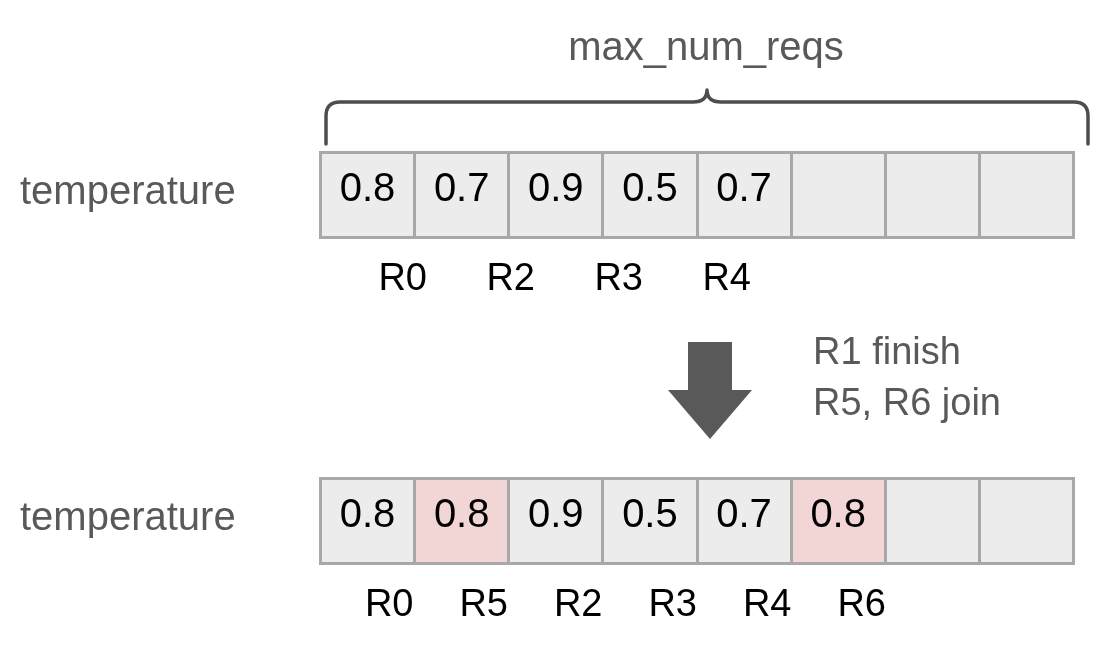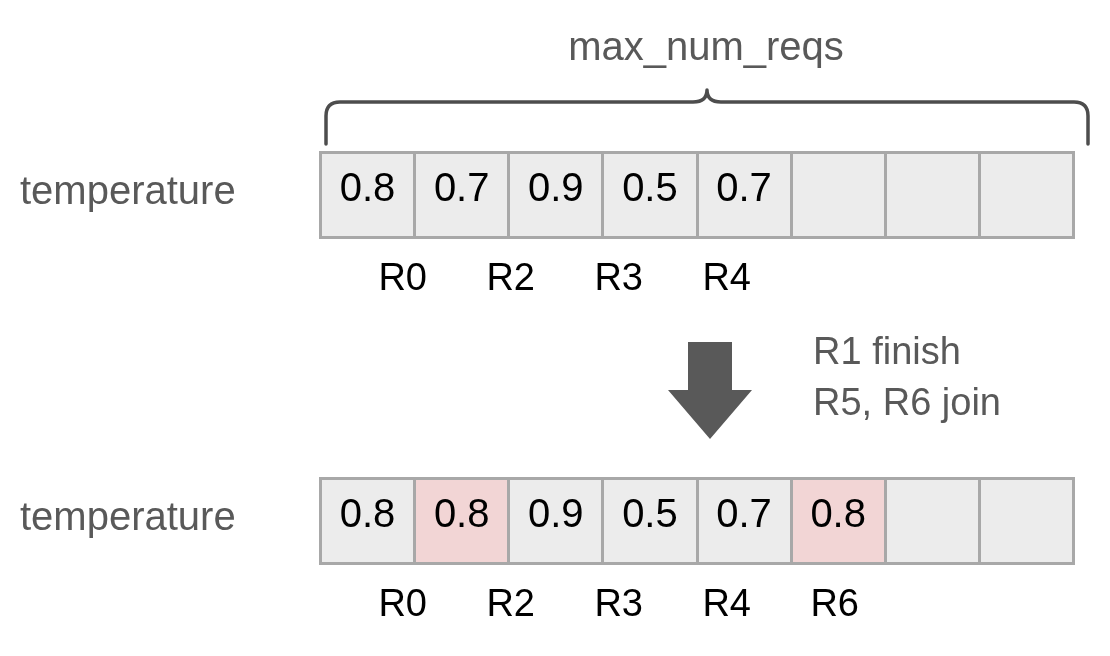--- a/index.html
+++ b/index.html
@@ -183,20 +183,21 @@
       <div class="cell">0.9</div>
       <div class="cell">0.5</div>
       <div class="cell">0.7</div>
       <div class="cell highlight">0.8</div>
       <div class="cell empty"></div>
       <div class="cell empty"></div>
     </div>
 
   <div class="rid-row bottom" id="rids-after">
       <div class="rid">R0</div>
+      <div class="rid">R5</div>
       <div class="rid">R2</div>
       <div class="rid">R3</div>
       <div class="rid">R4</div>
       <div class="rid">R6</div>
       <div class="rid blank"></div>
       <div class="rid blank"></div>
     </div>
 
 </div>
 

